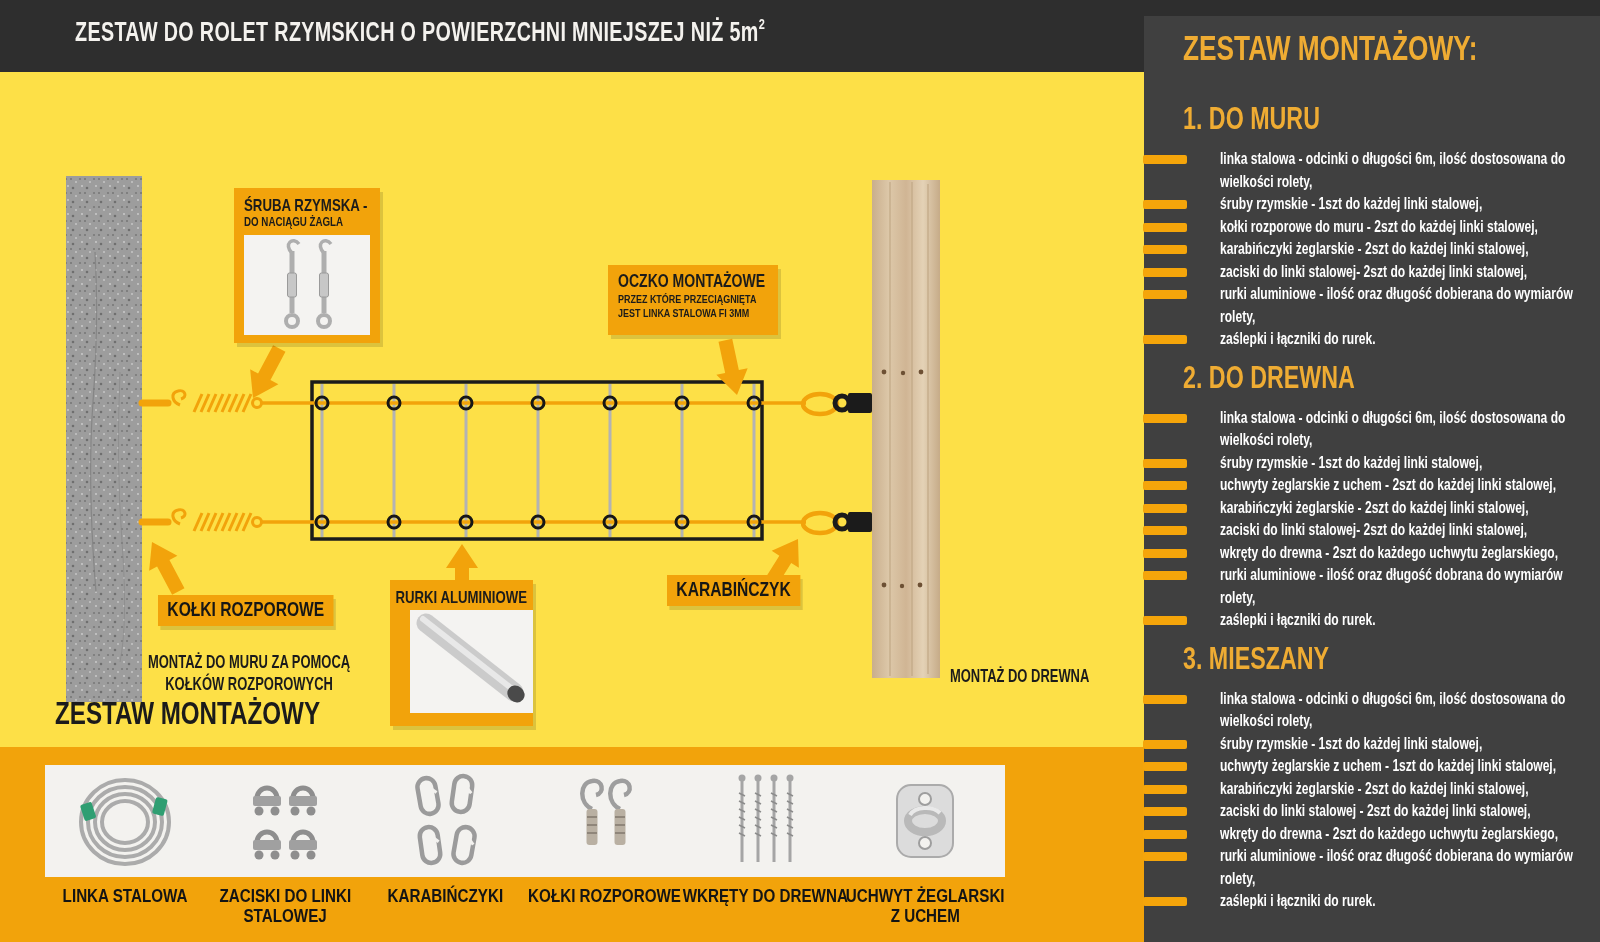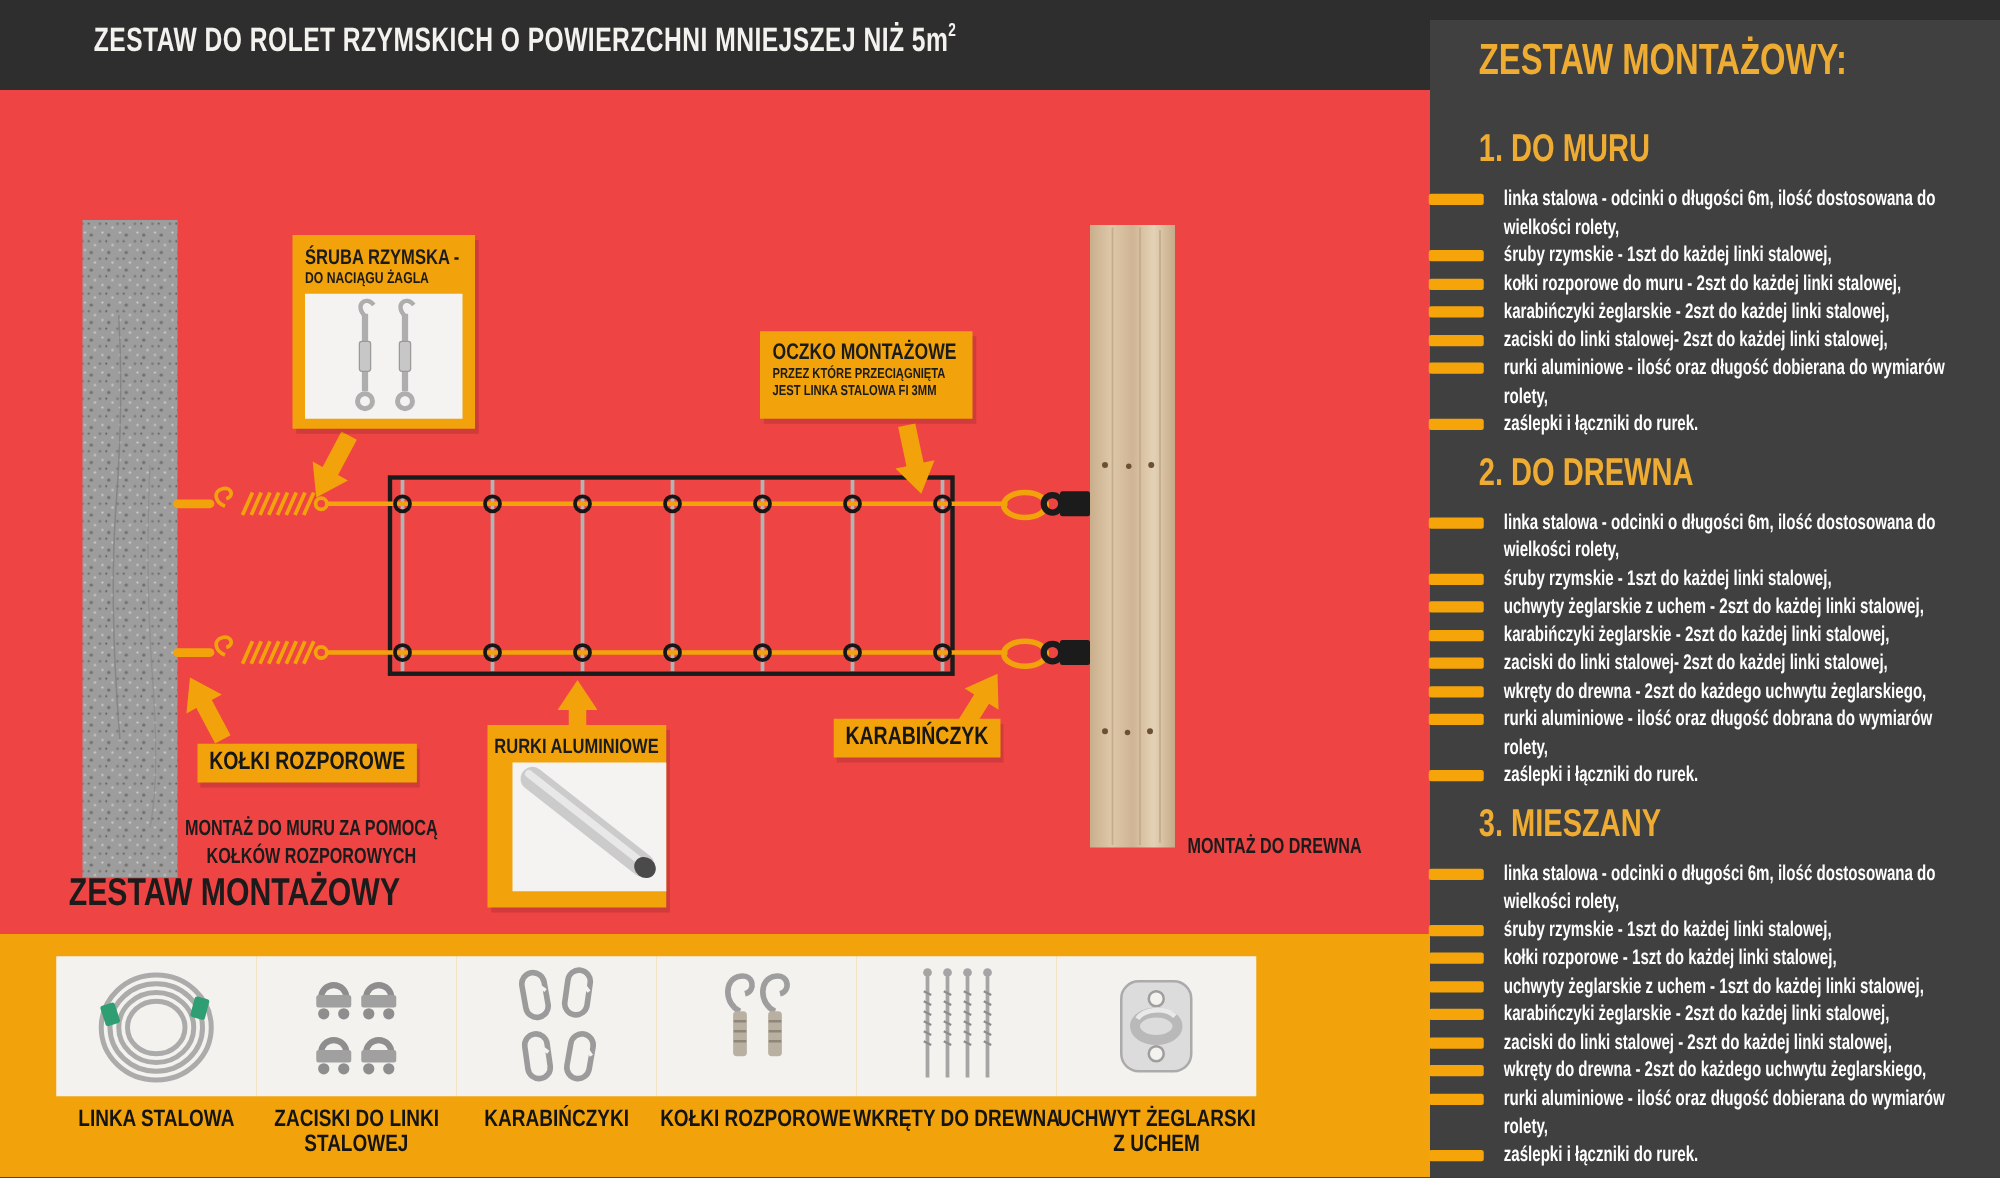--- a/index.html
+++ b/index.html
@@ -6,21 +6,21 @@
   *{box-sizing:border-box;}
   .page{position:relative;width:1600px;height:942px;background:#2e2e2e;overflow:hidden;
         font-family:"Liberation Sans", sans-serif;color:#1b1b1b;text-decoration:underline;}
 
   
   .banner-title{position:absolute;left:75px;top:17px;font-size:27px;font-weight:bold;color:#f4f2ee;
                 white-space:nowrap;transform:scaleX(.73);transform-origin:0 0;letter-spacing:.5px;}
   .banner-title sup{font-size:15px;position:relative;top:-2px;}
 
   
-  .white-area{position:absolute;left:0;top:72px;width:1144px;height:675px;background:#ef4444;}
+  .white-area{position:absolute;left:0;top:72px;width:1144px;height:675px;background:#fde047;}
   .white-area svg.scene{position:absolute;left:0;top:0;}
 
   .abs{position:absolute;}
   .amberbox{background:#f2a30b;box-shadow:3px 4px 0 rgba(0,0,0,.13);}
   .tag{padding:3px 12px 5px;font-size:20px;font-weight:bold;color:#161616;white-space:nowrap;
        transform:scaleX(.78);transform-origin:0 0;}
   .cond{white-space:nowrap;transform:scaleX(.78);transform-origin:0 0;}
   .photo{background:#f4f3f1;}
 
   .sruba-box{left:234px;top:116px;width:146px;height:155px;padding:8px 10px 0;}
@@ -59,21 +59,21 @@
   .card-label-line{font-size:19px;line-height:20px;font-weight:bold;color:#141414;white-space:nowrap;
                    transform:scaleX(.8);transform-origin:50% 0;}
 
   
   .panel{position:absolute;left:1144px;top:16px;width:456px;height:942px;padding-top:12px;background:#404040;}
   .p-title{margin-left:39px;font-size:35px;line-height:40px;font-weight:bold;color:#efac33;
            white-space:nowrap;transform:scaleX(.75);transform-origin:0 0;margin-bottom:34px;}
   .p-section{margin-top:10px;}
   .p-heading{margin:0 0 12px 39px;font-size:31px;line-height:34px;font-weight:bold;color:#efac33;
              white-space:nowrap;transform:scaleX(.75);transform-origin:0 0;}
-  .p-item{position:relative;padding-left:59px;}
+  .p-item{position:relative;padding-left:76px;}
   .p-item::before{content:"";position:absolute;left:-1px;top:7px;width:44px;height:9px;
                   background:#f5a50a;border-radius:2px;}
   .p-line{font-size:17px;line-height:22.5px;font-weight:bold;color:#ffffff;white-space:nowrap;
           transform:scaleX(.71);transform-origin:0 0;}
 </style>
 </head>
 <body>
 
 <div class="page">
 
@@ -431,23 +431,20 @@
         <div class="p-section">
           <div class="p-heading">3. MIESZANY</div>
           <div class="p-item">
             <div class="p-line">linka stalowa - odcinki o długości 6m, ilość dostosowana do</div>
             <div class="p-line">wielkości rolety,</div>
           </div>
           <div class="p-item">
             <div class="p-line">śruby rzymskie - 1szt do każdej linki stalowej,</div>
           </div>
           <div class="p-item">
-            <div class="p-line">kołki rozporowe - 1szt do każdej linki stalowej,</div>
-          </div>
-          <div class="p-item">
             <div class="p-line">uchwyty żeglarskie z uchem - 1szt do każdej linki stalowej,</div>
           </div>
           <div class="p-item">
             <div class="p-line">karabińczyki żeglarskie - 2szt do każdej linki stalowej,</div>
           </div>
           <div class="p-item">
             <div class="p-line">zaciski do linki stalowej - 2szt do każdej linki stalowej,</div>
           </div>
           <div class="p-item">
             <div class="p-line">wkręty do drewna - 2szt do każdego uchwytu żeglarskiego,</div>

